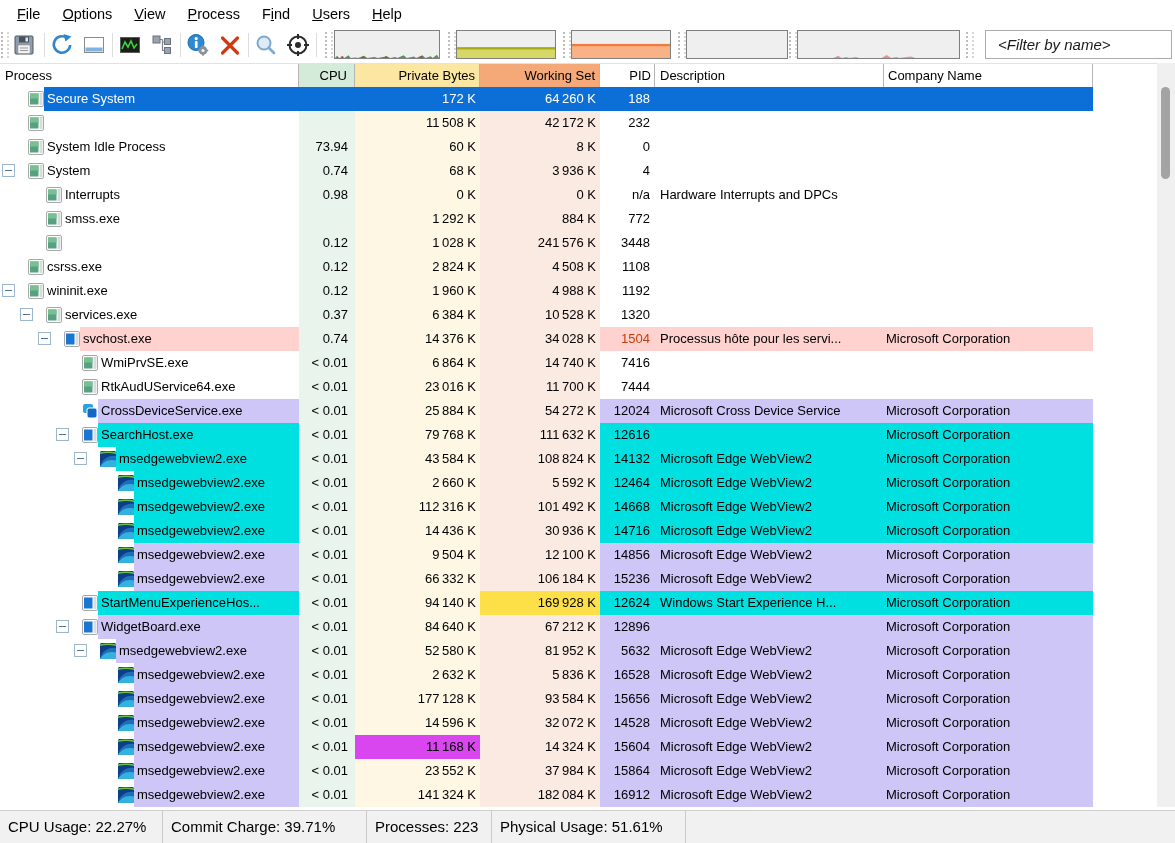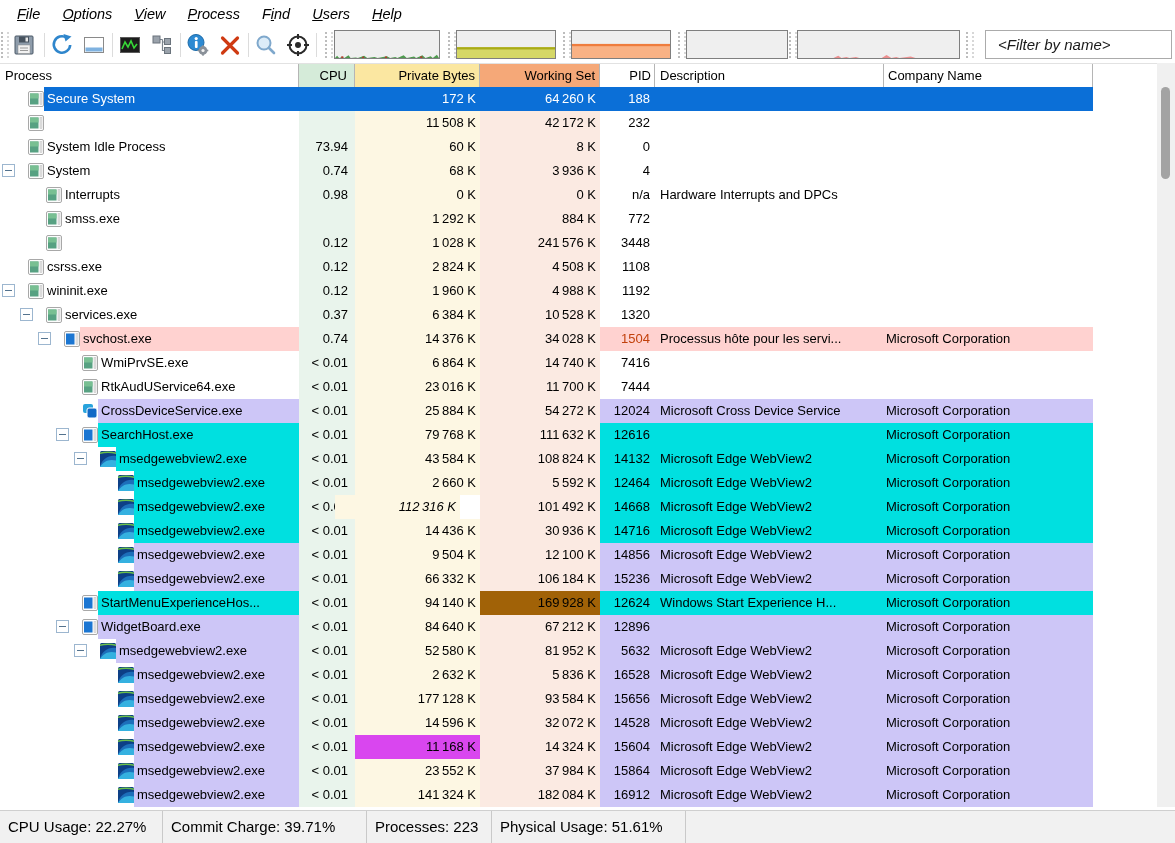--- a/index.html
+++ b/index.html
@@ -1,20 +1,20 @@
 <!DOCTYPE html>
 <html><head>
 <meta charset="utf-8">
 <style>
   html,body{margin:0;padding:0;background:#fff;}
   #app{position:relative;width:1175px;height:843px;background:#ffffff;
        font-family:"Liberation Sans",sans-serif;color:#000;overflow:hidden;}
   
   .menubar{position:absolute;left:0;top:0;width:100%;height:28px;display:flex;align-items:center;padding-left:6px;font-size:14.5px;}
-  .menu-item{padding:3px 11px;cursor:default;white-space:nowrap;font-style:italic;}
+  .menu-item{padding:3px 11px;cursor:default;white-space:nowrap;}
   .mn{text-decoration:underline;}
   
   .toolbar{position:absolute;left:0;top:28px;width:100%;height:35px;background:#fff;}
   .tbtn{position:absolute;top:2px;width:28px;height:29px;display:flex;align-items:center;justify-content:center;}
   .tbtn svg{width:24px;height:24px;}
   .grip{position:absolute;top:4px;height:26px;width:4px;border-left:2px dotted #bdbdbd;border-right:2px dotted #d7d7d7;}
   .vsep{position:absolute;top:5px;height:24px;width:1px;background:#dcdcdc;}
   .gpanel{position:absolute;top:2px;height:29px;background:#efefef;border:1px solid #7f7f7f;box-sizing:border-box;overflow:hidden;}
   .gpanel svg{display:block;width:100%;height:100%;}
   .filterbox{position:absolute;top:2px;height:29px;box-sizing:border-box;
@@ -496,21 +496,21 @@
             <rect width="16" height="16" rx="1.5" fill="#0d3f86"></rect>
             <path d="M0,16 C2,8 8,4 16,5 L16,16 Z" fill="#1d6fba"></path>
             <path d="M0,16 C3,10.5 9,7.5 16,9.5 L16,16 Z" fill="#35b1e0"></path>
             <path d="M0,1.5 C5,0 11,0 16,1.5 L16,3 C11,1.8 5,1.8 0,3 Z" fill="#6cc04a"></path>
           </svg>
         </span>
       </div>
       <div class="prow" style="top: 408px;">
         <div class="cell" style="left: 134px; width: 165px; background: rgb(0, 224, 224); padding: 0px 0px 0px 3px; color: rgb(0, 0, 0);">msedgewebview2.exe</div>
         <div class="cell num" style="left: 299px; width: 56px; background: rgb(233, 244, 236); padding: 0px 7px 0px 0px; color: rgb(0, 0, 0);">&lt; 0.01</div>
-        <div class="cell num" style="left: 335px; width: 125px; background: rgb(253, 247, 227); padding: 0px 4px 0px 0px; color: rgb(0, 0, 0); font-style: italic;">112 316 K</div>
+        <div class="cell num" style="left: 355px; width: 125px; background: rgb(253, 247, 227); padding: 0px 4px 0px 0px; color: rgb(0, 0, 0);">112 316 K</div>
         <div class="cell num" style="left: 480px; width: 120px; background: rgb(251, 234, 226); padding: 0px 4px 0px 0px; color: rgb(0, 0, 0);">101 492 K</div>
         <div class="cell" style="left: 600px; width: 493px; background: rgb(0, 224, 224);"></div>
         <div class="cell num" style="left: 600px; width: 53px; padding: 0px 3px 0px 0px; color: rgb(0, 0, 0);">14668</div>
         <div class="cell" style="left: 660px; width: 222px; color: rgb(0, 0, 0);">Microsoft Edge WebView2</div>
         <div class="cell" style="left: 886px; width: 205px; color: rgb(0, 0, 0);">Microsoft Corporation</div>
         <span class="picon" style="left: 118px;">
           <svg viewBox="0 0 16 16">
             <rect width="16" height="16" rx="1.5" fill="#0d3f86"></rect>
             <path d="M0,16 C2,8 8,4 16,5 L16,16 Z" fill="#1d6fba"></path>
             <path d="M0,16 C3,10.5 9,7.5 16,9.5 L16,16 Z" fill="#35b1e0"></path>
@@ -569,21 +569,21 @@
             <path d="M0,16 C2,8 8,4 16,5 L16,16 Z" fill="#1d6fba"></path>
             <path d="M0,16 C3,10.5 9,7.5 16,9.5 L16,16 Z" fill="#35b1e0"></path>
             <path d="M0,1.5 C5,0 11,0 16,1.5 L16,3 C11,1.8 5,1.8 0,3 Z" fill="#6cc04a"></path>
           </svg>
         </span>
       </div>
       <div class="prow" style="top: 504px;">
         <div class="cell" style="left: 98px; width: 201px; background: rgb(0, 224, 224); padding: 0px 0px 0px 3px; color: rgb(0, 0, 0);">StartMenuExperienceHos...</div>
         <div class="cell num" style="left: 299px; width: 56px; background: rgb(233, 244, 236); padding: 0px 7px 0px 0px; color: rgb(0, 0, 0);">&lt; 0.01</div>
         <div class="cell num" style="left: 355px; width: 125px; background: rgb(253, 247, 227); padding: 0px 4px 0px 0px; color: rgb(0, 0, 0);">94 140 K</div>
-        <div class="cell num" style="left: 480px; width: 120px; background: #a16207; padding: 0px 4px 0px 0px; color: rgb(0, 0, 0);">169 928 K</div>
+        <div class="cell num" style="left: 480px; width: 120px; background: #fde047; padding: 0px 4px 0px 0px; color: rgb(0, 0, 0);">169 928 K</div>
         <div class="cell" style="left: 600px; width: 493px; background: rgb(0, 224, 224);"></div>
         <div class="cell num" style="left: 600px; width: 53px; padding: 0px 3px 0px 0px; color: rgb(0, 0, 0);">12624</div>
         <div class="cell" style="left: 660px; width: 222px; color: rgb(0, 0, 0);">Windows Start Experience H...</div>
         <div class="cell" style="left: 886px; width: 205px; color: rgb(0, 0, 0);">Microsoft Corporation</div>
         <span class="picon" style="left: 82px;">
           <svg viewBox="0 0 16 16">
             <rect x="0.5" y="0.5" width="15" height="15" rx="1.5" fill="#fdfdfd" stroke="#a8a8a8"></rect>
             <rect x="2" y="2.5" width="8.5" height="11" fill="#1b76d2"></rect>
             <rect x="12" y="2.5" width="2" height="11" fill="#e6e6e6" stroke="#c2c2c2" stroke-width="0.5"></rect>
           </svg>

